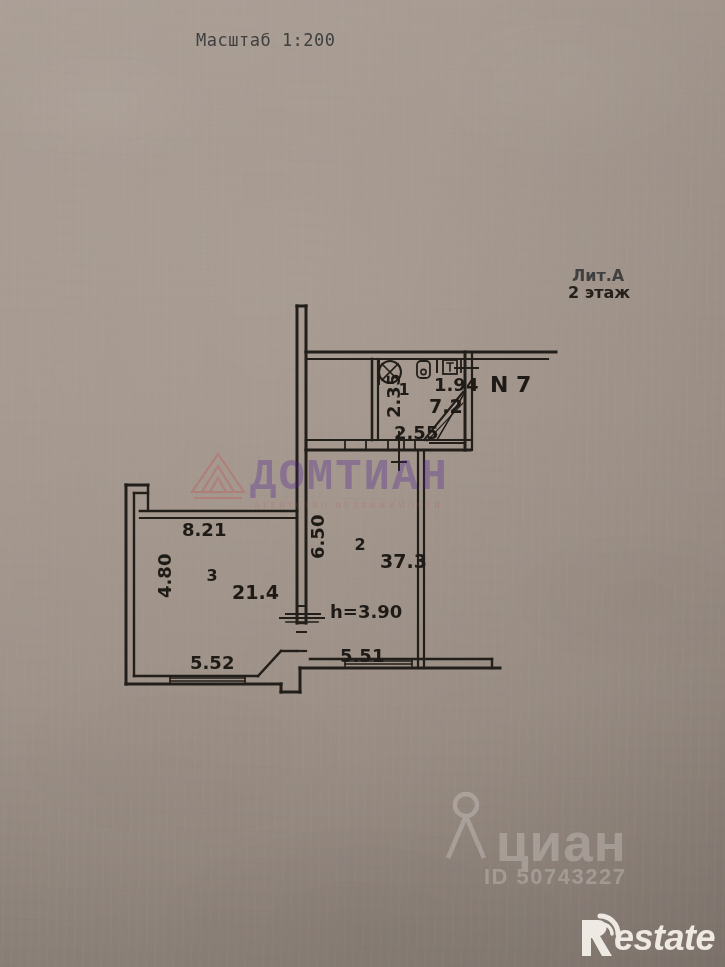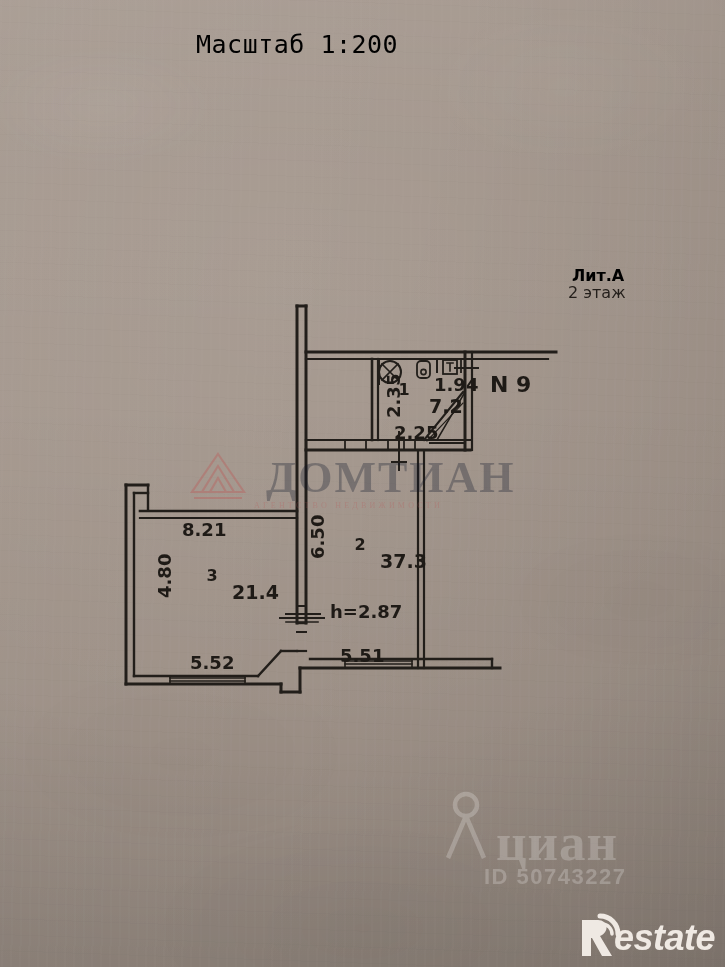--- a/index.html
+++ b/index.html
@@ -56,36 +56,36 @@
   .txt {
     position: absolute;
     color: #2b2722;
     white-space: nowrap;
     line-height: 1;
   }
   #scale-label {
     left: 196px;
     top: 32px;
     font-family: "DejaVu Sans Mono", monospace;
-    font-size: 25px;
+    font-size: 17px;
     letter-spacing: 0.5px;
-    color: #000000;
+    color: #404040;
   }
   #lit-a {
     left: 572px;
     top: 268px;
     font-size: 16px;
     font-weight: bold;
-    color: #000000;
+    color: #404040;
   }
   #floor-num {
     left: 568px;
     top: 285px;
     font-size: 16px;
-    font-weight: normal;
+    font-weight: bold;
     color: #241f1b;
   }
   #apt-number {
     left: 490px;
     top: 374px;
     font-size: 22px;
     font-weight: bold;
     color: #1e1a16;
   }
   .room-label {
@@ -132,27 +132,27 @@
     position: absolute;
     left: 188px;
     top: 448px;
     width: 350px;
     height: 80px;
     opacity: 0.30;
     pointer-events: none;
   }
   #wm-domian .dm-text {
     position: absolute;
-    left: 78px;
+    left: 62px;
     top: 4px;
     font-size: 44px;
     font-weight: bold;
     letter-spacing: 2px;
-    color: #0f172a;
-    font-family: Liberation Serif, serif;
+    color: #4c1d95;
+    font-family: Liberation Mono, monospace;
   }
   #wm-domian .dm-sub {
     position: absolute;
     left: 66px;
     top: 53px;
     font-size: 8px;
     letter-spacing: 3.2px;
     color: #b85a5a;
     font-family: Liberation Serif, serif;
   }
@@ -165,21 +165,21 @@
     opacity: 0.22;
     pointer-events: none;
   }
   #wm-cian .cn-text {
     position: absolute;
     left: 56px;
     top: 24px;
     font-size: 53px;
     font-weight: bold;
     color: #ffffff;
-    font-family: Liberation Serif, serif;
+    font-family: Liberation Sans, sans-serif;
     letter-spacing: 1px;
   }
   #wm-cian .cn-id {
     position: absolute;
     left: 44px;
     top: 76px;
     font-size: 22px;
     font-weight: bold;
     color: #ffffff;
     font-family: "Liberation Sans", sans-serif;
@@ -307,44 +307,44 @@
       <path d="M297 623 L306 623" stroke-width="2.4"></path>
       <path d="M297 651 L306 651" stroke-width="2.2"></path>
 
     </g>
   </svg>
 
   <div class="txt" id="scale-label">Масштаб 1:200</div>
 
   <div class="txt" id="lit-a">Лит.А</div>
   <div class="txt" id="floor-num">2 этаж</div>
-  <div class="txt" id="apt-number">N 9</div>
+  <div class="txt" id="apt-number">N 7</div>
 
   <div class="room-label" id="room1-label">
     <span class="rnum">1</span>
     <span class="rarea">7.2</span>
   </div>
   <div class="room-label" id="room2-label">
     <span class="rnum">2</span>
     <span class="rarea">37.3</span>
   </div>
   <div class="room-label" id="room3-label">
     <span class="rnum">3</span>
     <span class="rarea">21.4</span>
   </div>
 
   <div class="dim" id="dim-325">1.94</div>
-  <div class="dim" id="dim-225">2.25</div>
+  <div class="dim" id="dim-225">2.55</div>
   <div class="dim" id="dim-235">2.35</div>
   <div class="dim" id="dim-448">8.21</div>
   <div class="dim" id="dim-480">4.80</div>
   <div class="dim" id="dim-650">6.50</div>
   <div class="dim" id="dim-380">5.52</div>
   <div class="dim" id="dim-370">5.51</div>
-  <div class="dim" id="dim-height">h=2.87</div>
+  <div class="dim" id="dim-height">h=3.90</div>
 
   <div id="wm-domian">
     <svg width="60" height="62" viewBox="0 0 60 62">
       <g fill="none" stroke="#c24a4a" stroke-width="2.2">
         <path d="M30 6 L56 44 L4 44 Z"></path>
         <path d="M30 18 L46 44 L14 44 Z"></path>
         <path d="M30 30 L38 44 L22 44 Z"></path>
         <path d="M6 50 L54 50"></path>
       </g>
     </svg>

